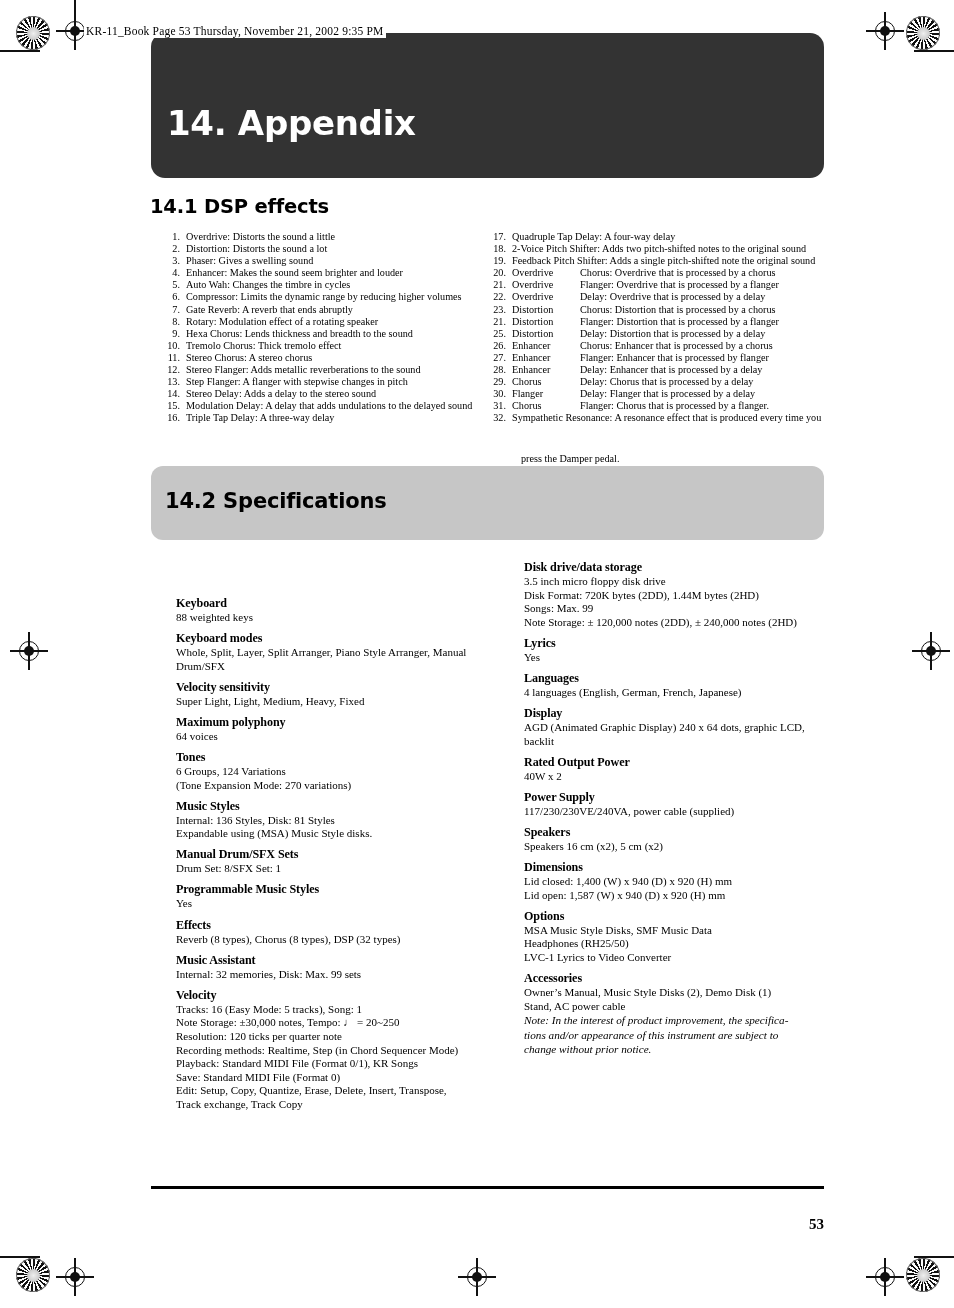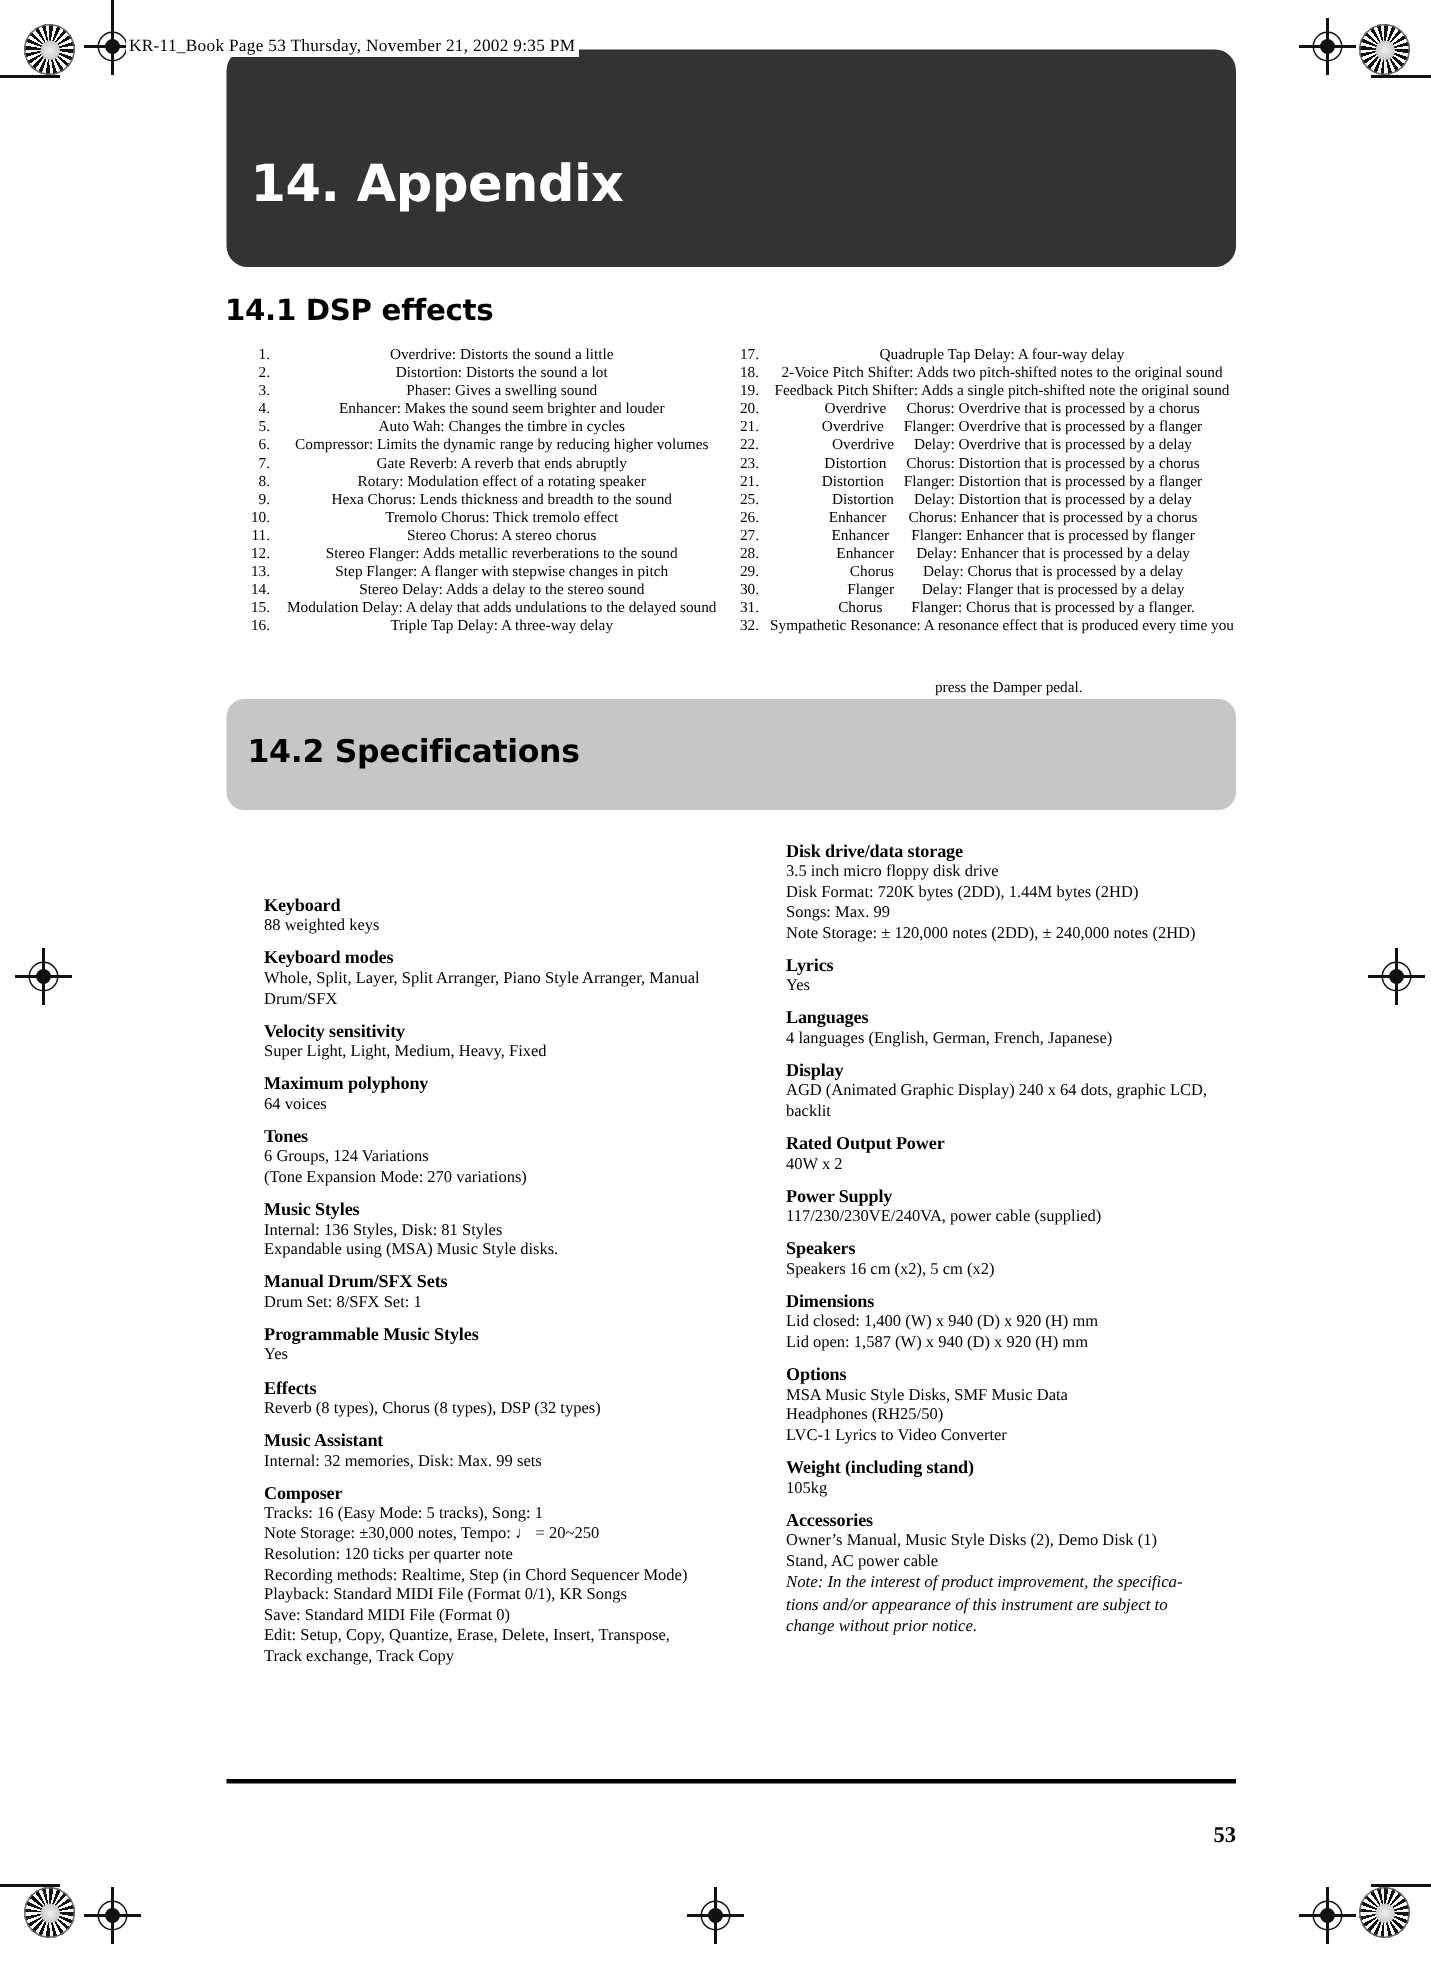--- a/index.html
+++ b/index.html
@@ -156,21 +156,20 @@
   }
   .dsp-num {
     width: 23px;
     flex: 0 0 23px;
     text-align: right;
     padding-right: 6px;
     box-sizing: border-box;
   }
   .dsp-txt {
     flex: 1 1 auto;
-    text-align: center;
   }
   .dsp-txt .pre {
     display: inline-block;
     min-width: 68px;
   }
   .dsp-txt .cont {
     display: block;
     padding-left: 9px;
     margin-top: 28px;
   }
@@ -481,21 +480,21 @@
         <span class="ln">Reverb (8 types), Chorus (8 types), DSP (32 types)</span>
       </div>
     </div>
     <div class="spec-group">
       <div class="spec-label">Music Assistant</div>
       <div class="spec-value">
         <span class="ln">Internal: 32 memories, Disk: Max. 99 sets</span>
       </div>
     </div>
     <div class="spec-group">
-      <div class="spec-label">Composer</div>
+      <div class="spec-label">Velocity</div>
       <div class="spec-value">
         <span class="ln">Tracks: 16 (Easy Mode: 5 tracks), Song: 1</span>
         <span class="ln">Note Storage: ±30,000 notes, Tempo: ♩ = 20~250</span>
         <span class="ln">Resolution: 120 ticks per quarter note</span>
         <span class="ln">Recording methods: Realtime, Step (in Chord Sequencer Mode)</span>
         <span class="ln">Playback: Standard MIDI File (Format 0/1), KR Songs</span>
         <span class="ln">Save: Standard MIDI File (Format 0)</span>
         <span class="ln">Edit: Setup, Copy, Quantize, Erase, Delete, Insert, Transpose,</span>
         <span class="ln">Track exchange, Track Copy</span>
       </div>
@@ -557,26 +556,20 @@
     </div>
     <div class="spec-group">
       <div class="spec-label">Options</div>
       <div class="spec-value">
         <span class="ln">MSA Music Style Disks, SMF Music Data</span>
         <span class="ln">Headphones (RH25/50)</span>
         <span class="ln">LVC-1 Lyrics to Video Converter</span>
       </div>
     </div>
     <div class="spec-group">
-      <div class="spec-label">Weight (including stand)</div>
-      <div class="spec-value">
-        <span class="ln">105kg</span>
-      </div>
-    </div>
-    <div class="spec-group">
       <div class="spec-label">Accessories</div>
       <div class="spec-value">
         <span class="ln">Owner’s Manual, Music Style Disks (2), Demo Disk (1)</span>
         <span class="ln">Stand, AC power cable</span>
       </div>
       <div>
         <span class="spec-note">Note: In the interest of product improvement, the specifica-</span>
         <span class="spec-note">tions and/or appearance of this instrument are subject to</span>
         <span class="spec-note">change without prior notice.</span>
       </div>

